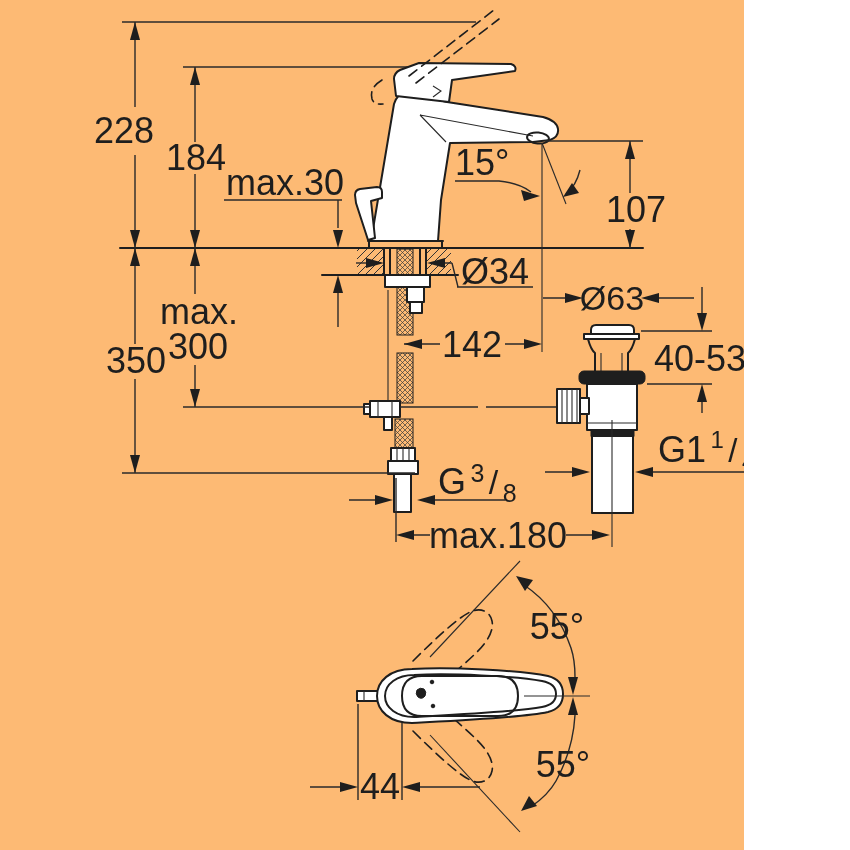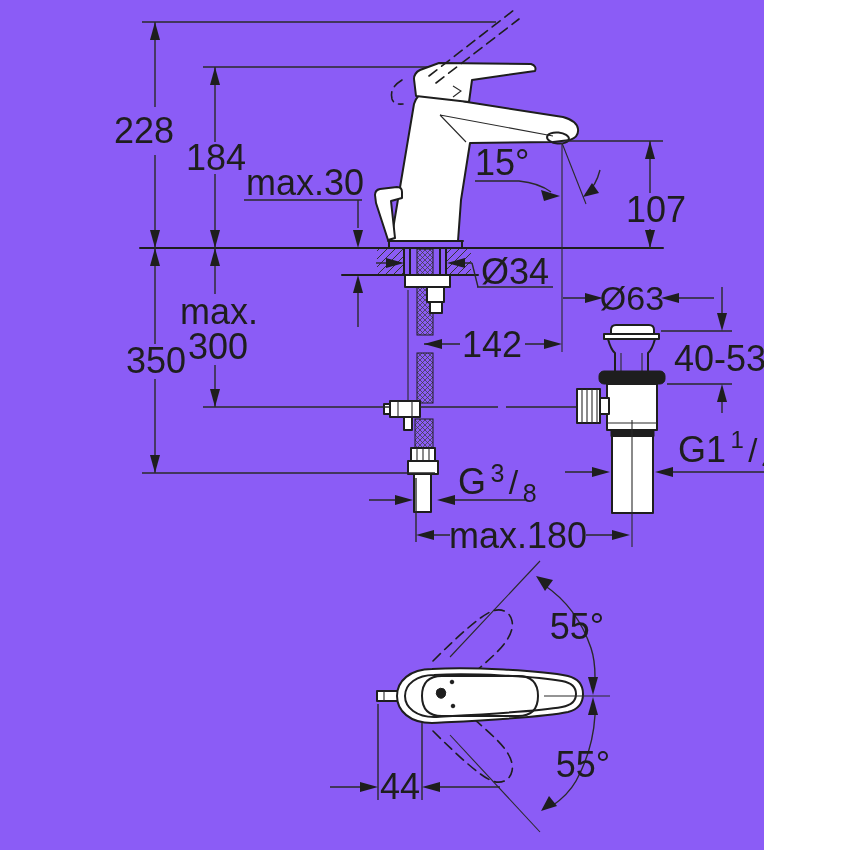--- a/index.html
+++ b/index.html
@@ -1,17 +1,17 @@
 <!DOCTYPE html>
 <html><head>
 <meta charset="utf-8">
 <style>
   html,body{margin:0;padding:0;background:#ffffff;}
-  .stage{position:relative;width:744px;height:850px;background:#8b5cf6;overflow:hidden;
-         font-family:"Liberation Sans", sans-serif;padding-left:20px;}
+  .stage{position:relative;width:744px;height:850px;background:#fdba74;overflow:hidden;
+         font-family:"Liberation Sans", sans-serif;}
   svg{display:block;}
   svg text{font-family:"Liberation Sans", sans-serif;fill:#1e1e1e;}
   .dim-label{font-size:36px;}
   .dim-label-small{font-size:34px;}
   .outline{stroke:#1e1e1e;stroke-width:2;fill:none;stroke-linejoin:round;stroke-linecap:round;}
   .outline-fill{stroke:#1e1e1e;stroke-width:2;fill:#ffffff;stroke-linejoin:round;}
   .dimline{stroke:#2a2a2a;stroke-width:1.4;fill:none;}
   .thinline{stroke:#2a2a2a;stroke-width:1.1;fill:none;}
   .arrow{fill:#1e1e1e;stroke:none;}
   .dashed{stroke:#1e1e1e;stroke-width:1.6;fill:none;stroke-dasharray:10 6;stroke-linecap:round;}

